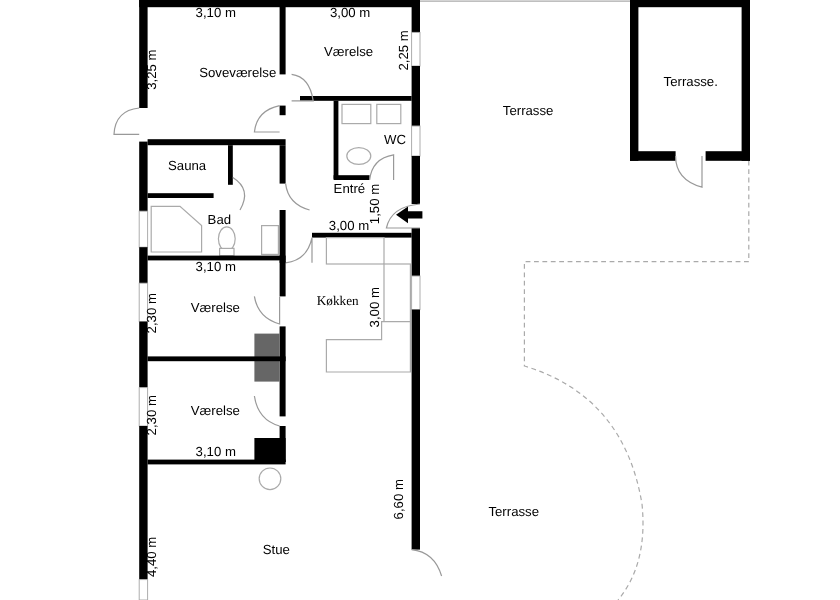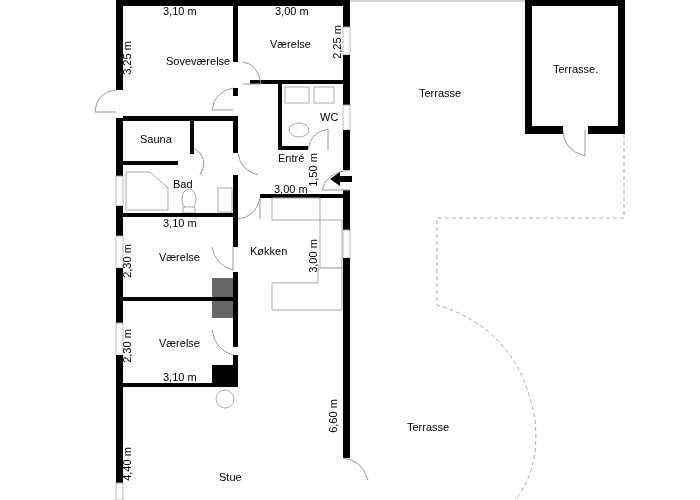--- a/index.html
+++ b/index.html
@@ -114,24 +114,24 @@
   <rect class="wall" x="123" y="383" width="115" height="4"></rect>
   <circle class="fixture" cx="225" cy="399" r="9"></circle>
 </svg>
 
 <div class="lbl" style="left:166px;top:55px;">Soveværelse</div>
 <div class="lbl" style="left:270px;top:38px;">Værelse</div>
 <div class="lbl" style="left:320px;top:111px;text-align:right;">WC</div>
 <div class="lbl" style="left:140px;top:133px;">Sauna</div>
 <div class="lbl" style="left:173px;top:178px;">Bad</div>
 <div class="lbl" style="left:278px;top:152px;">Entré</div>
-<div class="lbl" style="left:250px;top:245px;">Køkken</div>
+<div class="lbl" style="left:264px;top:245px;font-family:Liberation Serif, serif;">Køkken</div>
 <div class="lbl" style="left:159px;top:251px;">Værelse</div>
 <div class="lbl" style="left:159px;top:337px;">Værelse</div>
-<div class="lbl" style="left:219px;top:453px;margin-top:18px;">Stue</div>
+<div class="lbl" style="left:219px;top:453px;">Stue</div>
 <div class="lbl" style="left:419px;top:87px;">Terrasse</div>
 <div class="lbl" style="left:407px;top:421px;">Terrasse</div>
 <div class="lbl" style="left:553px;top:63px;">Terrasse.</div>
 
 <div class="dim" style="left:163px;top:5px;">3,10 m</div>
 <div class="dim" style="left:275px;top:5px;">3,00 m</div>
 <div class="dim rot" style="left:110px;top:52px;">3,25 m</div>
 <div class="dim rot" style="left:320px;top:36px;">2,25 m</div>
 <div class="dim rot" style="left:296px;top:164px;">1,50 m</div>
 <div class="dim" style="left:274px;top:183px;">3,00 m</div>

